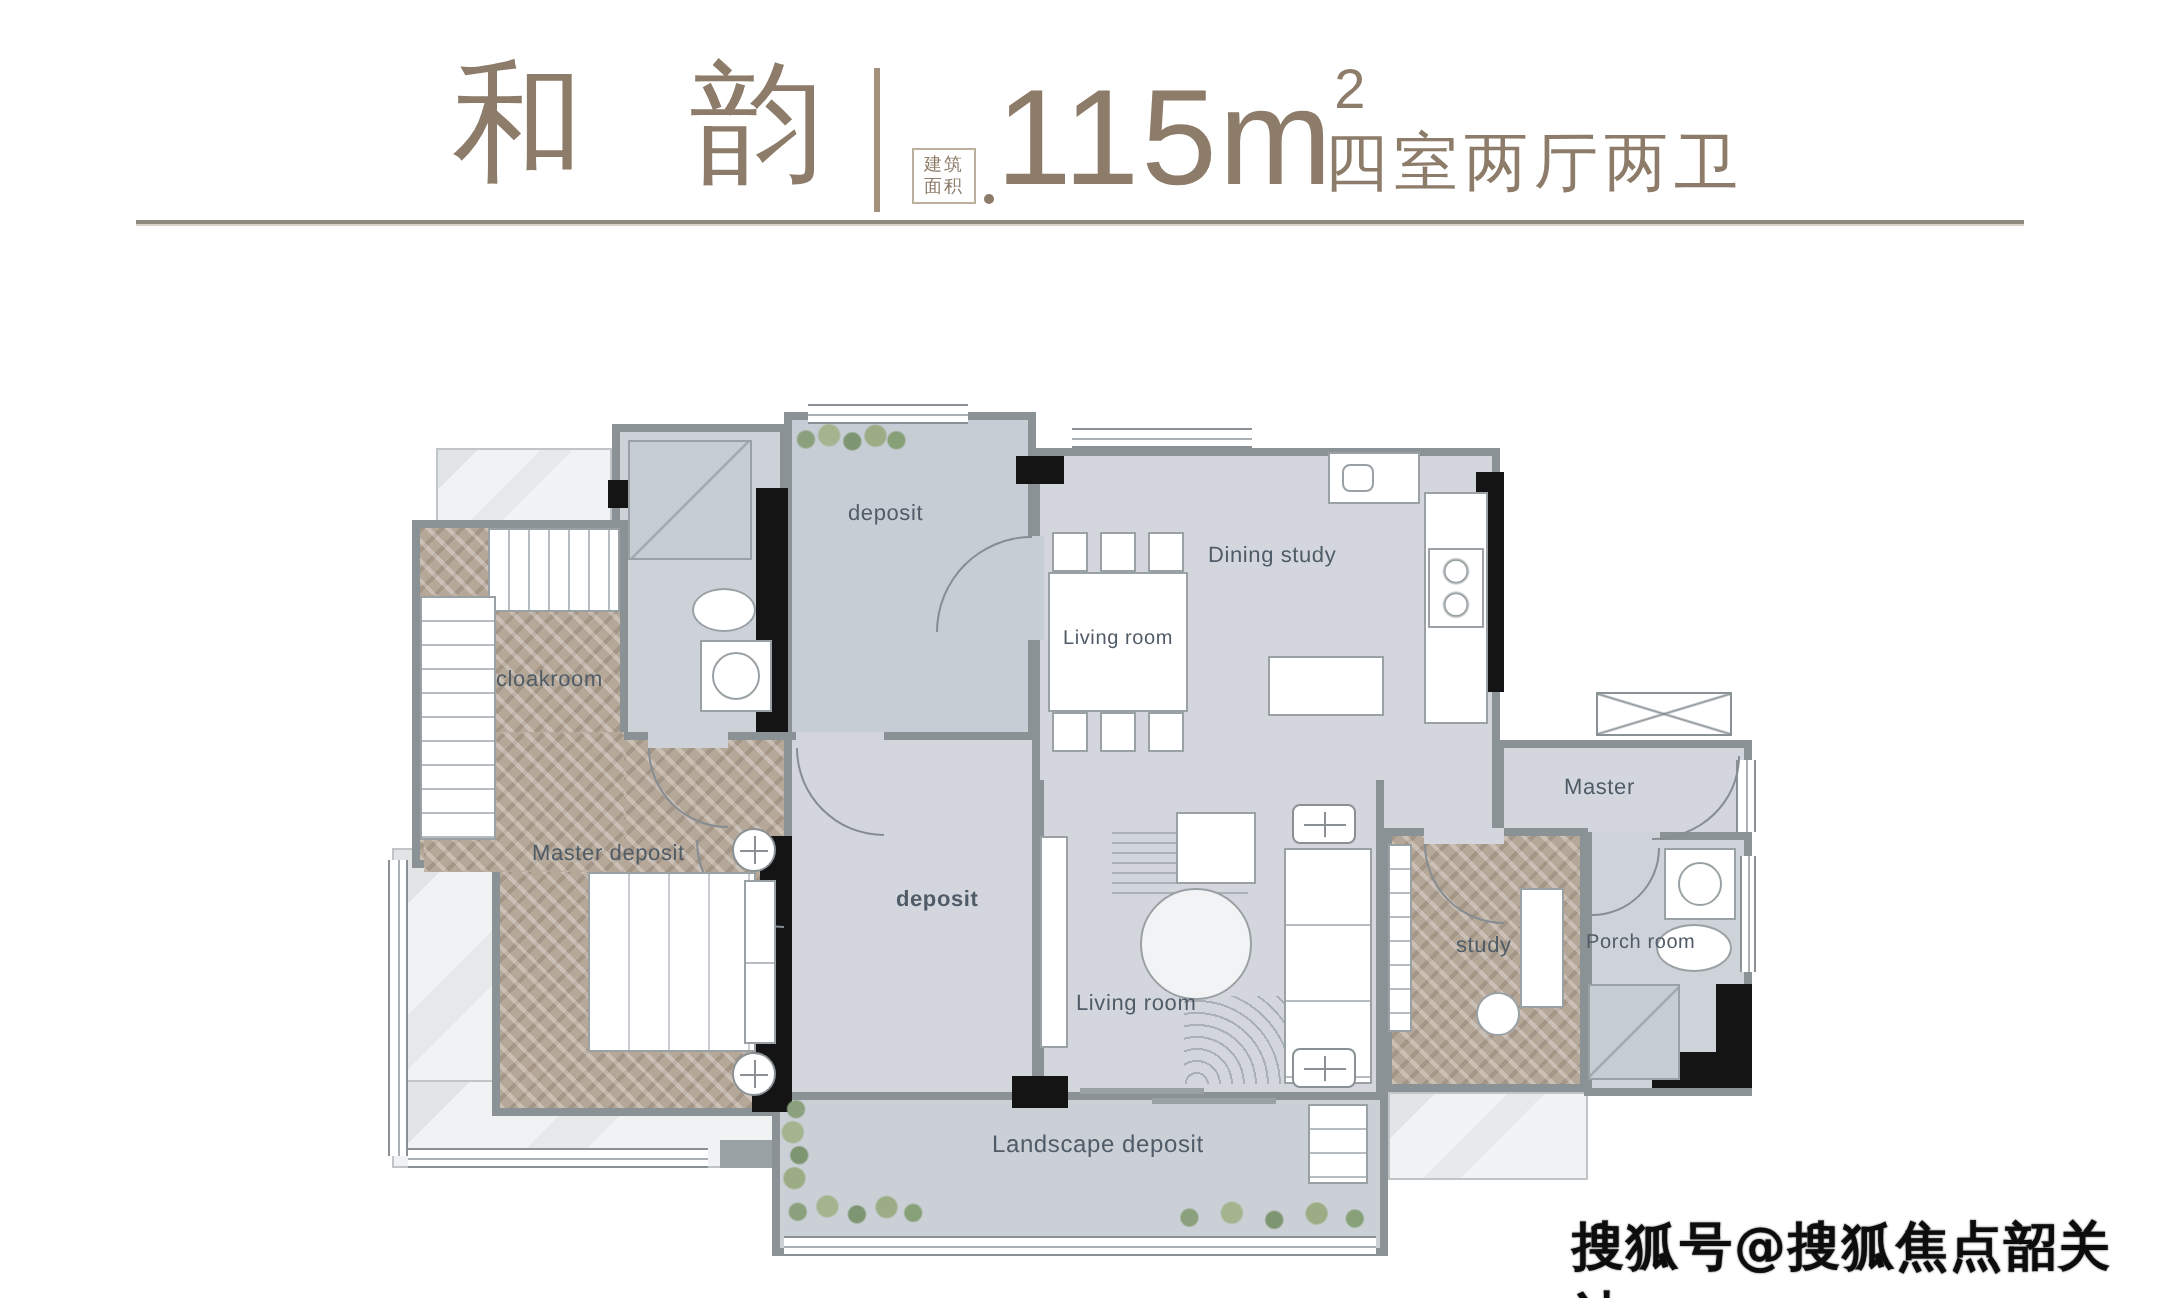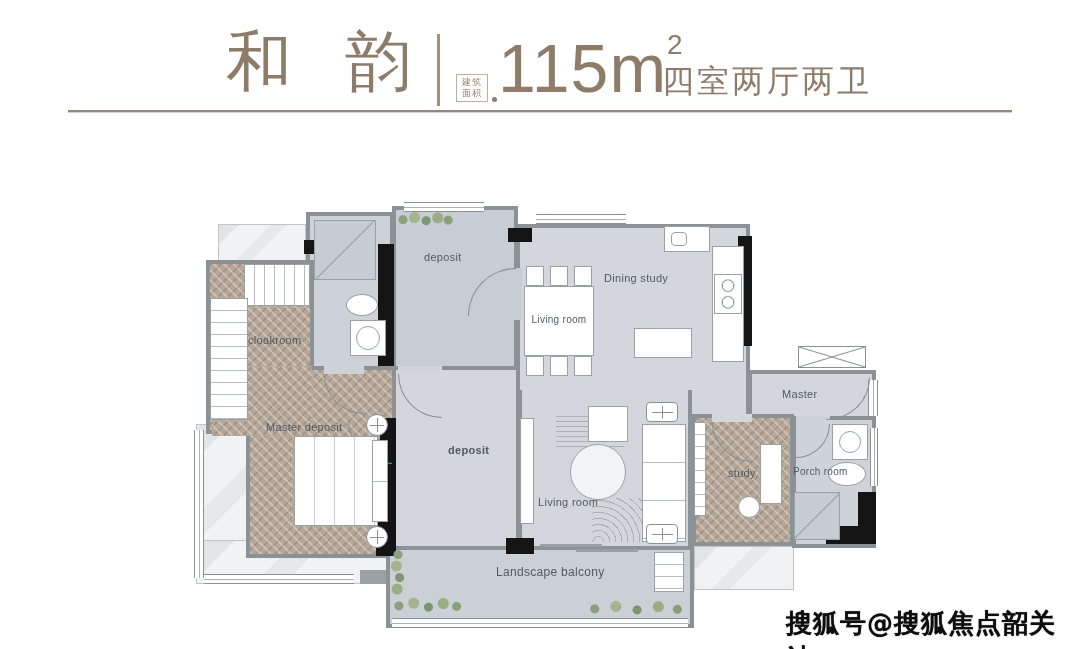--- a/index.html
+++ b/index.html
@@ -227,15 +227,15 @@
 <div class="abs rlabel" style="left:424px;top:251px;">deposit</div>
 <div class="abs rlabel" style="left:524px;top:314px;width:70px;text-align:center;font-size:10px;">Living room</div>
 <div class="abs rlabel" style="left:604px;top:272px;">Dining study</div>
 <div class="abs rlabel" style="left:782px;top:388px;">Master</div>
 <div class="abs rlabel" style="left:248px;top:334px;">cloakroom</div>
 <div class="abs rlabel" style="left:266px;top:421px;">Master deposit</div>
 <div class="abs rlabel" style="left:448px;top:444px;font-weight:bold;">deposit</div>
 <div class="abs rlabel" style="left:538px;top:496px;">Living room</div>
 <div class="abs rlabel" style="left:728px;top:467px;">study</div>
 <div class="abs rlabel" style="left:793px;top:466px;font-size:10px;">Porch room</div>
-<div class="abs rlabel" style="left:496px;top:565px;font-size:12px;">Landscape balcony</div>
+<div class="abs rlabel" style="left:496px;top:565px;font-size:12px;">Landscape deposit</div>
 
 <div class="abs watermark">搜狐号@搜狐焦点韶关站</div>
 
 </body></html>

